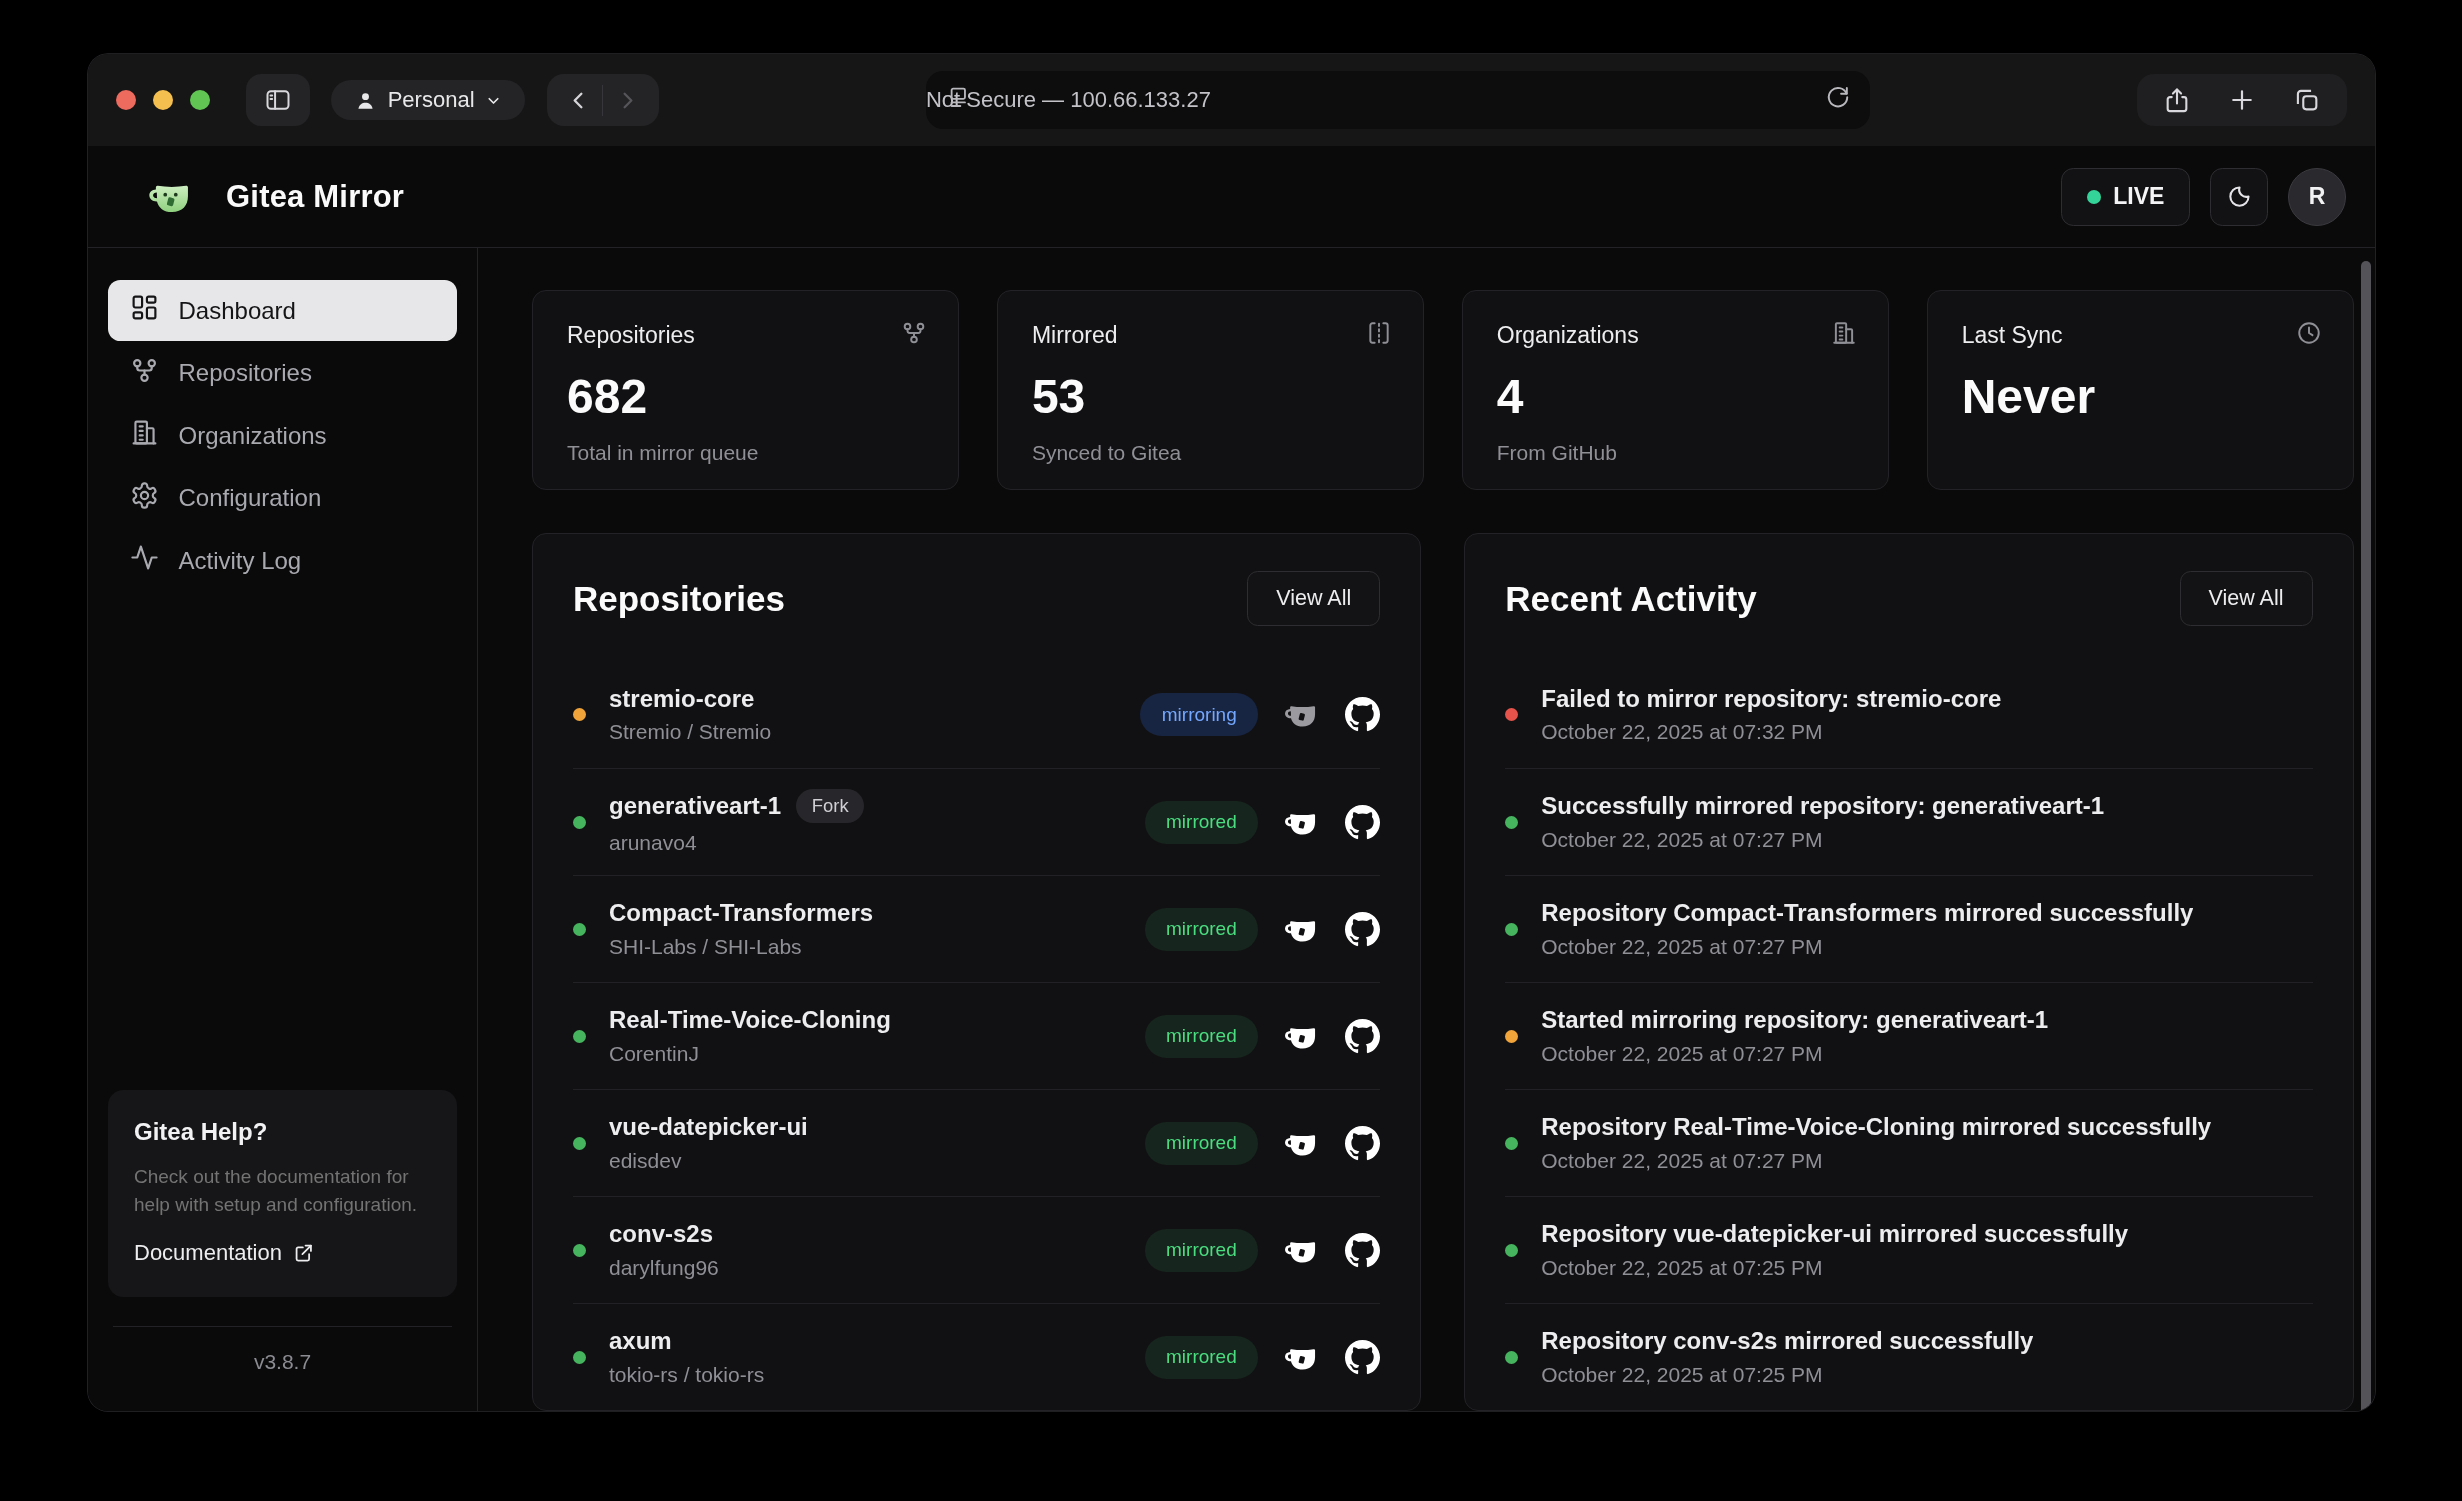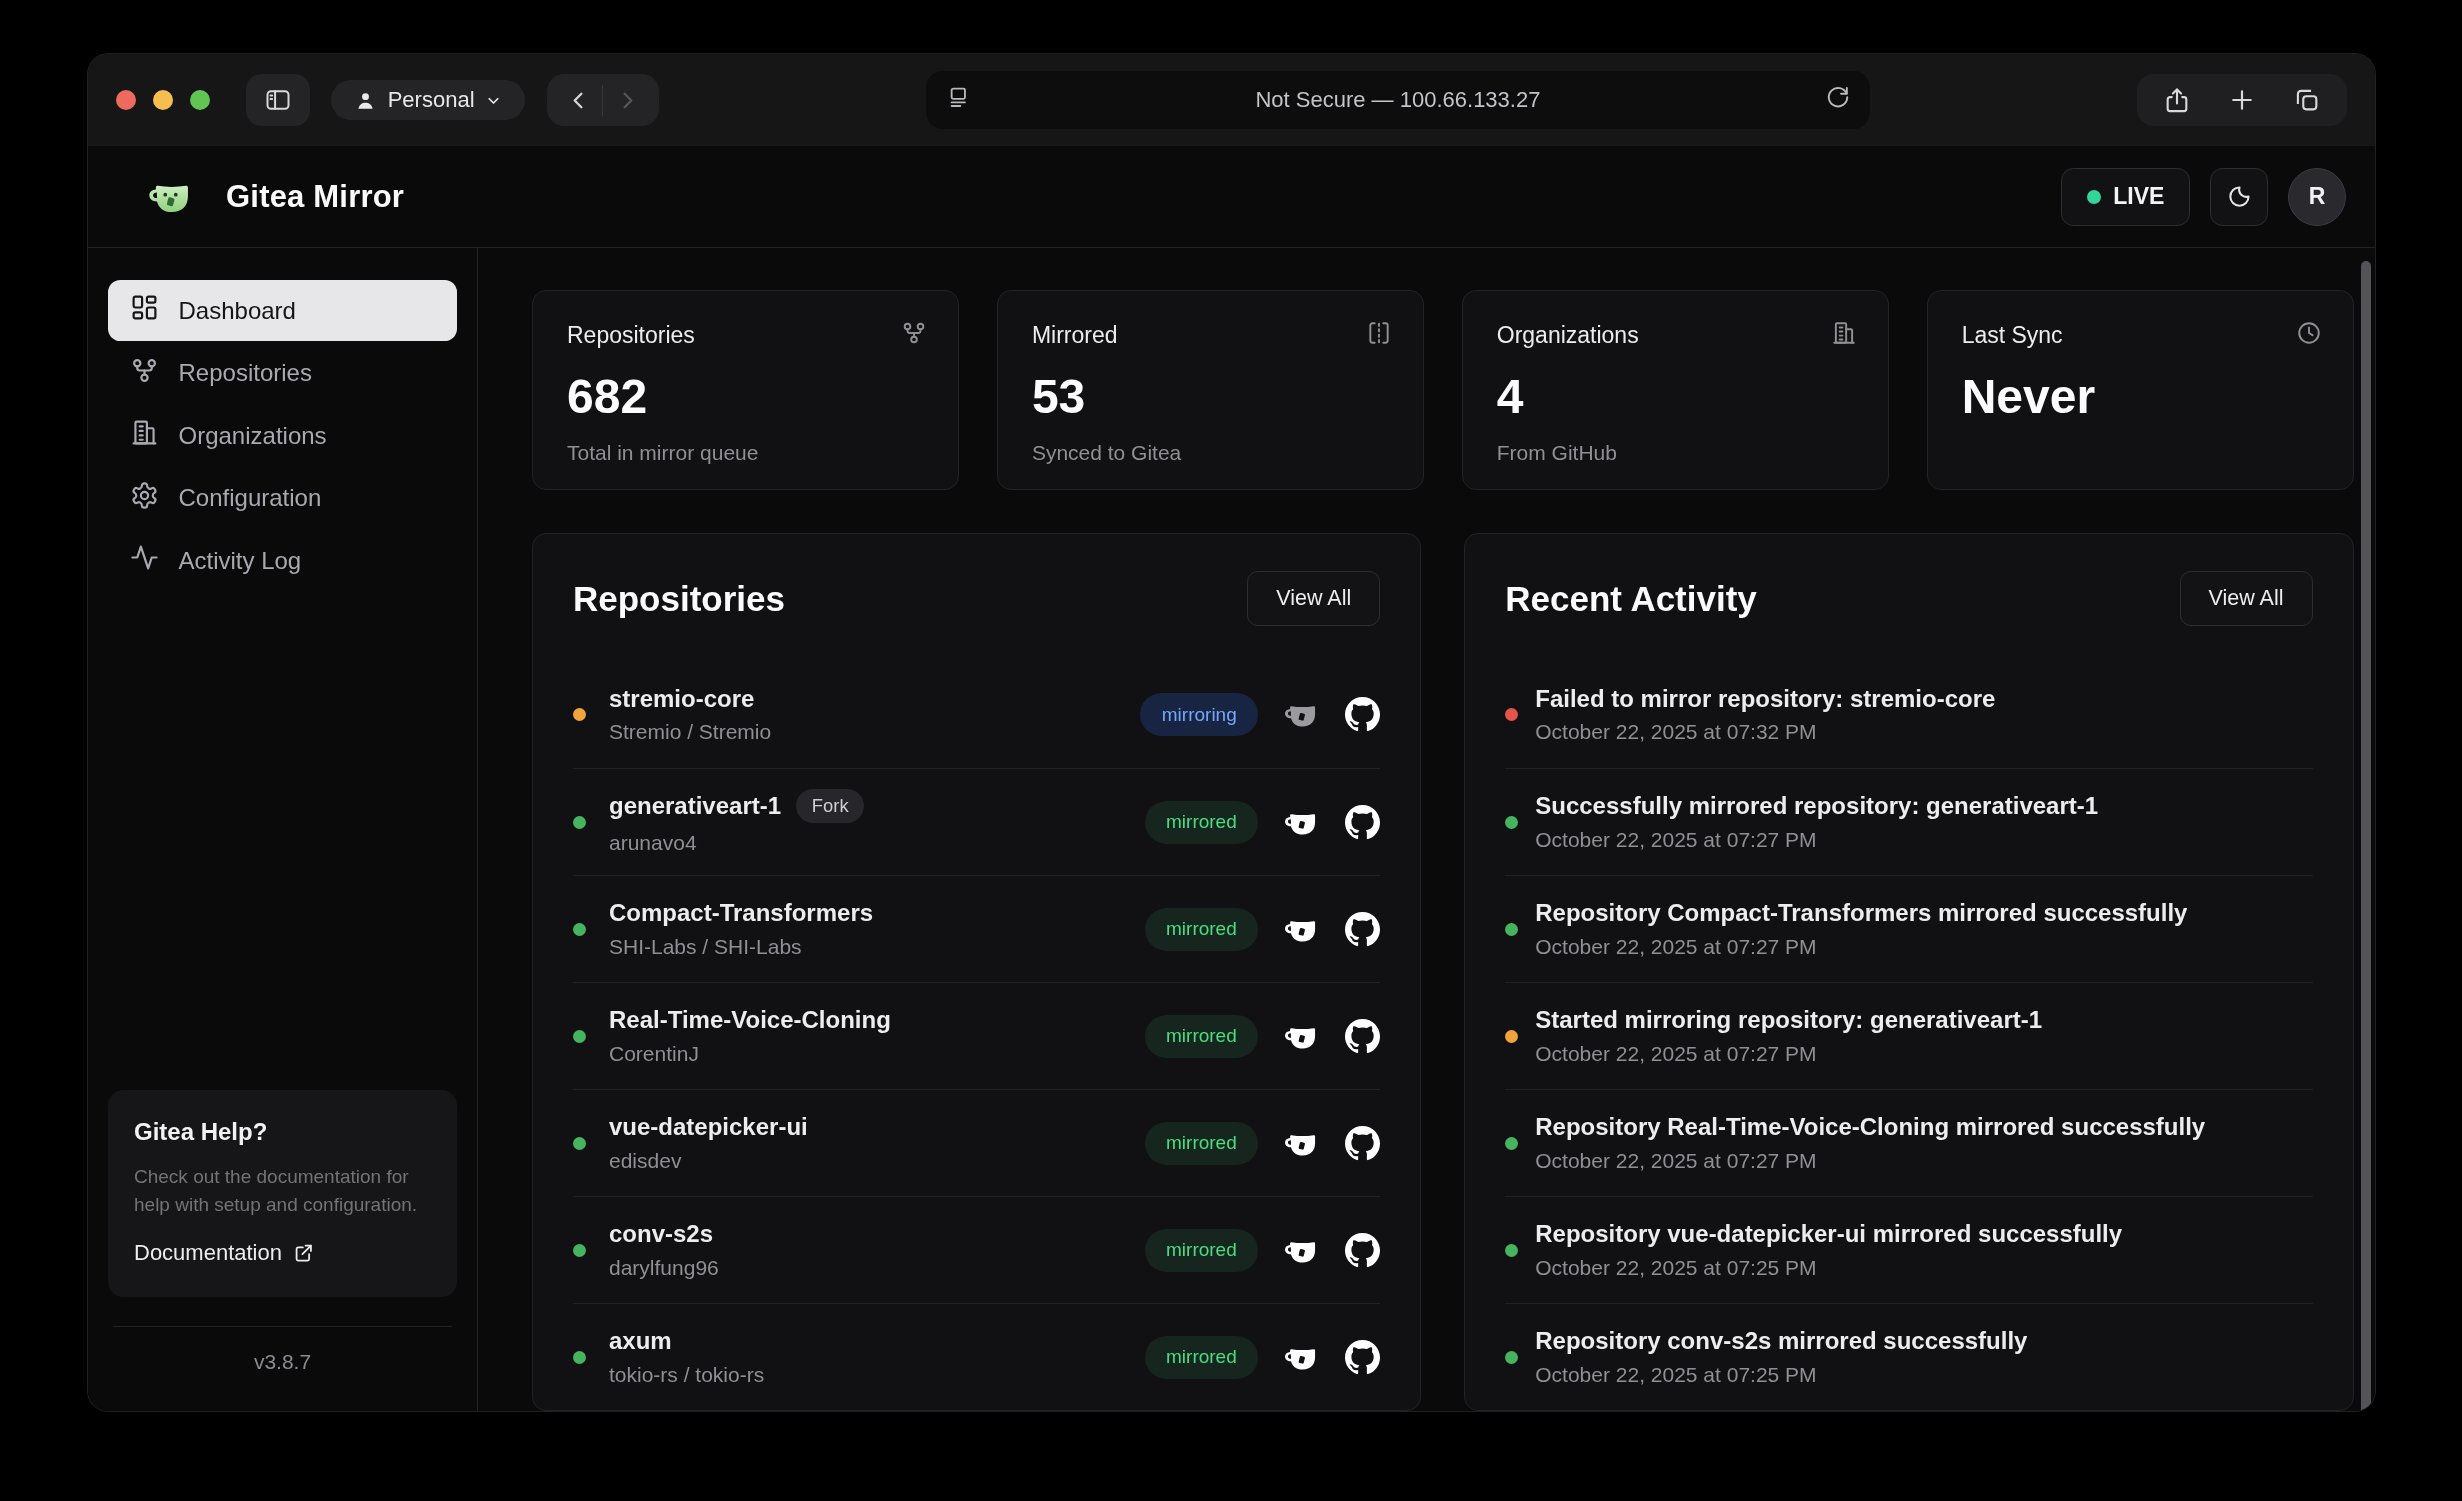--- a/index.html
+++ b/index.html
@@ -24,21 +24,21 @@
     align-items:center; gap:10.7px; padding:0 23px; color:#e8e8ea; font-size:22px; }
   .pill svg{width:23px;height:23px}
   .navgroup { height:52px; background:#242426; border-radius:17px; display:flex;
     align-items:center; padding:0 7.7px; }
   .navgroup .nb { width:48px; height:46px; display:flex; align-items:center; justify-content:center; }
   .navgroup .nb svg{width:23px;height:23px}
   .nb.back{color:#d6d6da}.nb.fwd{color:#56565a}
   .nav-sep{width:0.8px;height:31px;background:#37373b}
   .urlbar { flex:0 0 944px; margin-left:auto; margin-right:auto; height:58px;
     background:#0d0d0e; border-radius:17px; position:relative; display:flex;
-    align-items:center; justify-content:center; color:#c3c3c8; font-size:22px; }
+    align-items:center; color:#c3c3c8; font-size:22px; }
   .urlbar .lefticon{position:absolute; left:20px; color:#b9b9bd}
   .urlbar .righticon{position:absolute; right:20px; color:#b9b9bd}
   .urlbar svg{width:24.6px;height:24.6px}
   .tb-right { height:52px; background:#1f1f21; border-radius:17px; display:flex;
     align-items:center; gap:37px; padding:0 26px; color:#d9d9dd; }
   .tb-right svg{width:28px;height:28px}
 
   
   .app { height:1265px; display:flex; flex-direction:column; background:#0a0a0b; position:relative; }
   .app-header { height:102px; flex:0 0 102px; display:flex; align-items:center;
@@ -108,21 +108,21 @@
   .badge { height:43px; padding:0 21.5px; border-radius:21.5px; font-size:19px;
     display:flex; align-items:center; font-weight:500; }
   .badge.mirrored { background:rgba(68,211,116,.10); color:#4ade80; }
   .badge.mirroring { background:#182542; color:#74a7fe; }
   .svc-icon { display:flex; }
   .svc-icon svg{width:35px;height:35px}
   .gitea-ico { color:#ffffff; }
   .gitea-ico.muted { color:#9a9a9f; }
   .github-ico { color:#ffffff; }
 
-  .arow { min-height:107px; display:flex; align-items:center; gap:17px; }
+  .arow { min-height:107px; display:flex; align-items:center; gap:23px; }
   .arow + .arow { border-top:0.8px solid #222226; }
   .a-text { display:flex; flex-direction:column; gap:7.7px; min-width:0; }
   .a-msg { color:#ededf0; font-size:24px; font-weight:bold; white-space:nowrap;
     overflow:hidden; text-overflow:ellipsis; }
   .a-ts { color:#8f8f96; font-size:21px; }
 
   .scroll-thumb { position:absolute; right:3.8px; top:115px; width:10.7px; height:1197px;
     background:#545458; border-radius:6.1px; z-index:50; }
 </style>
 </head>

